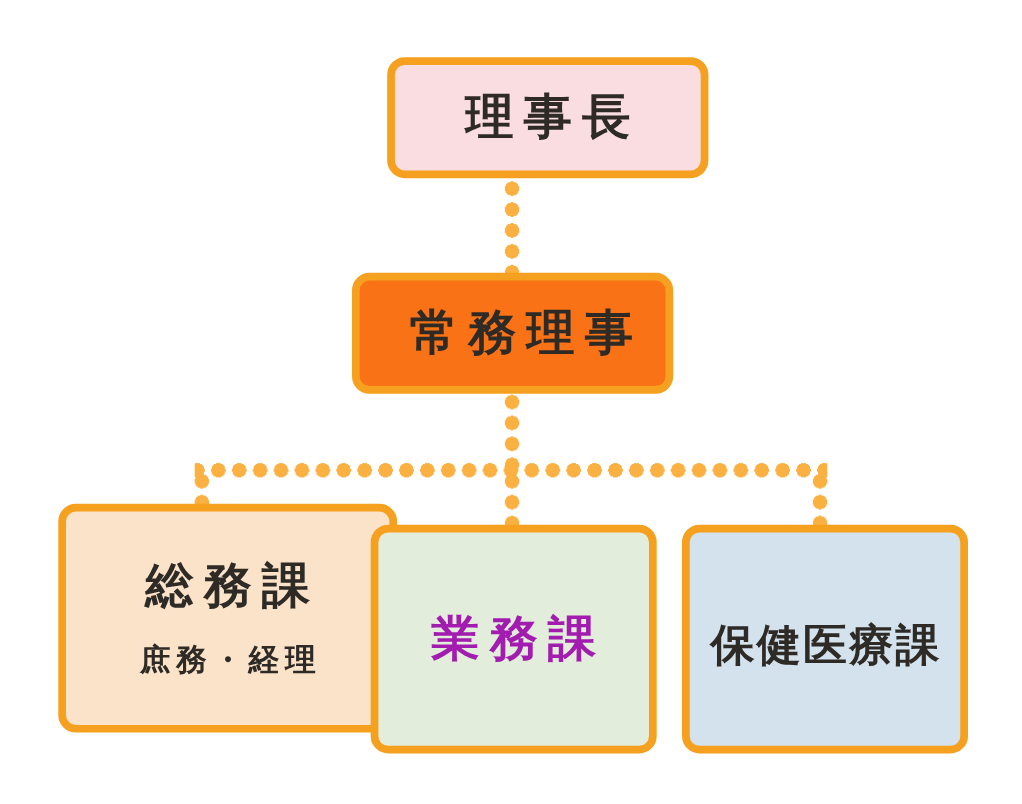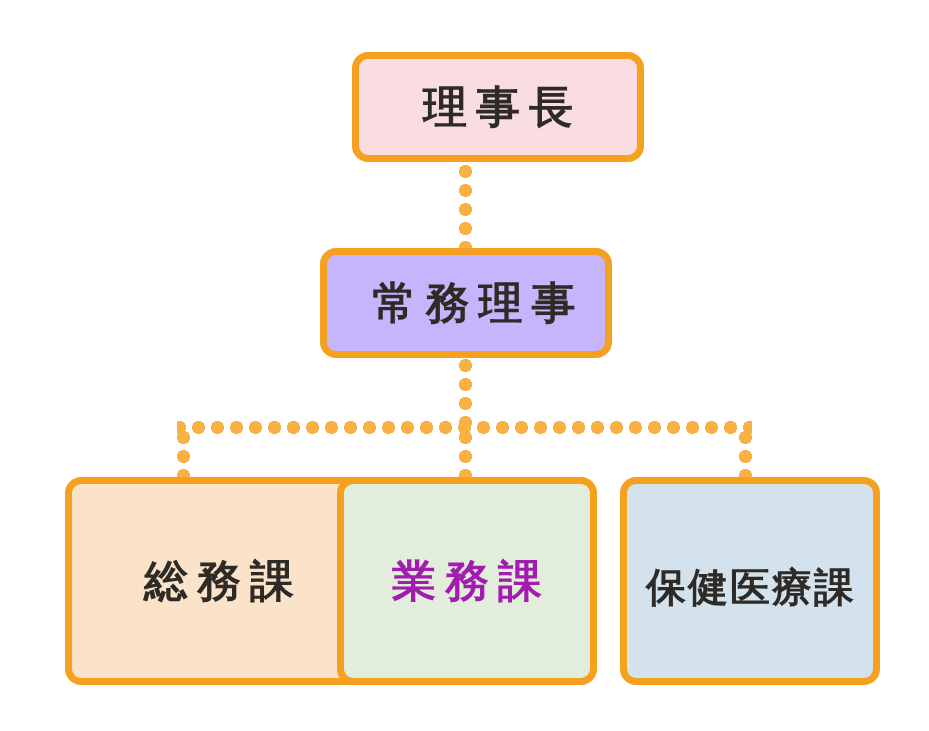--- a/index.html
+++ b/index.html
@@ -49,21 +49,21 @@
   }
 
   
   #node-chairman {
     left: 320px; top: 52px; width: 292px; height: 110px; margin-left: 32px;
   }
   #node-managing-director {
     left: 320px; top: 248px; width: 292px; height: 110px;
   }
   #node-general-affairs {
-    left: 53px; top: 477px; width: 308px; height: 208px; margin-left: 12px;
+    left: 53px; top: 458px; width: 308px; height: 208px;
   }
   #node-operations {
     left: 337px; top: 477px; width: 260px; height: 208px;
   }
   #node-health-medical {
     left: 620px; top: 477px; width: 260px; height: 208px;
   }
   #node-health-medical .node-title {
     font-size: 40px;
     letter-spacing: 2px;
@@ -123,26 +123,27 @@
   <div class="connector connector-v" id="link-md-to-bus"></div>
   <div class="connector connector-h" id="link-bus"></div>
   <div class="connector connector-v" id="link-bus-to-general-affairs"></div>
   <div class="connector connector-v" id="link-bus-to-operations"></div>
   <div class="connector connector-v" id="link-bus-to-health-medical"></div>
 
   <div class="node" id="node-chairman" style="background: rgb(249, 221, 224); border-color: rgb(245, 160, 30); color: rgb(46, 42, 38);">
     <div class="node-title">理事長</div>
   </div>
 
-  <div class="node" id="node-managing-director" style="background: #c4b5fd; border-color: rgb(245, 160, 30); color: rgb(46, 42, 38); padding-left: 16px;">
+  <div class="node" id="node-managing-director" style="background: #f97316; border-color: rgb(245, 160, 30); color: rgb(46, 42, 38); padding-left: 16px;">
     <div class="node-title">常務理事</div>
   </div>
 
   <div class="node" id="node-general-affairs" style="background: rgb(250, 227, 200); border-color: rgb(245, 160, 30); color: rgb(46, 42, 38);">
     <div class="node-title">総務課</div>
+    <div class="node-sub">庶務・経理</div>
   </div>
 
   <div class="node" id="node-operations" style="background: rgb(226, 237, 220); border-color: rgb(245, 160, 30); color: #a21caf;">
     <div class="node-title">業務課</div>
   </div>
 
   <div class="node" id="node-health-medical" style="background: rgb(211, 226, 236); border-color: rgb(245, 160, 30); color: rgb(46, 42, 38);">
     <div class="node-title">保健医療課</div>
   </div>
 

